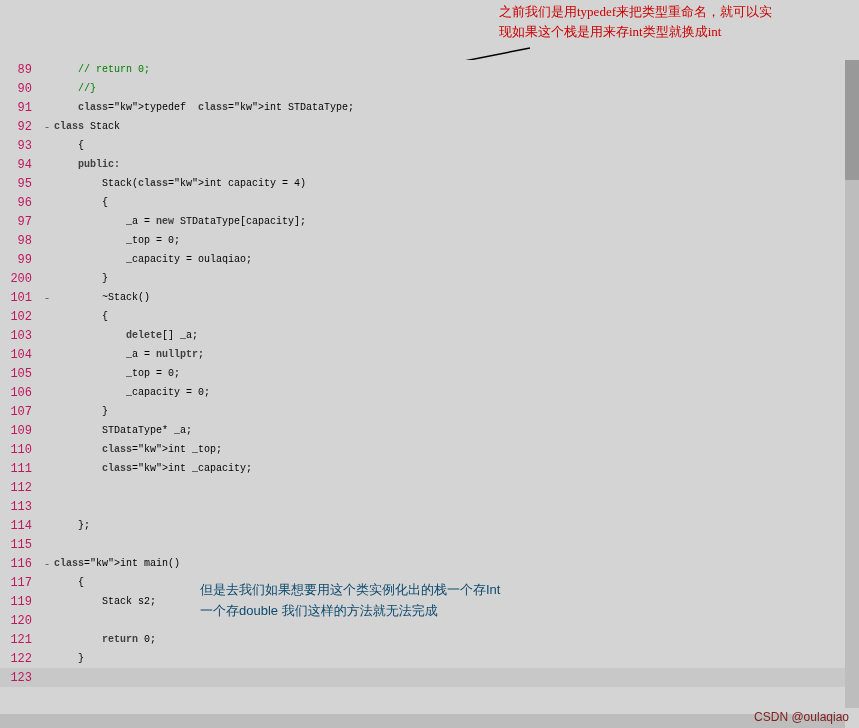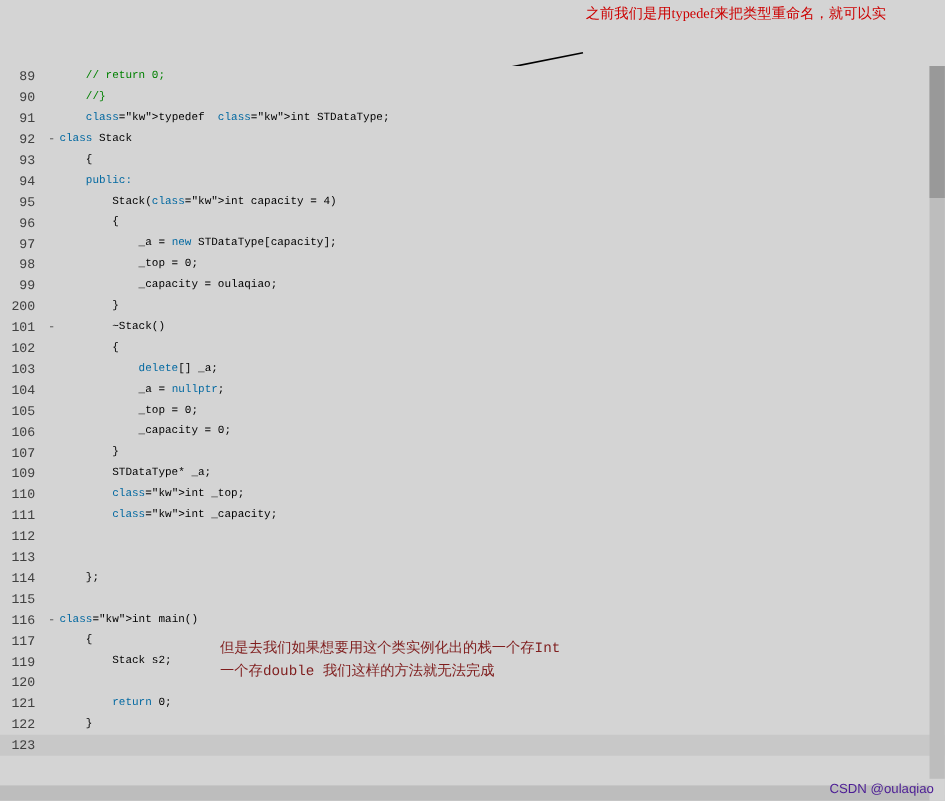--- a/index.html
+++ b/index.html
@@ -36,59 +36,58 @@
       display: flex;
       align-items: center;
       height: 19px;
       padding-left: 0;
     }
 
     .line-number {
       width: 40px;
       text-align: right;
       padding-right: 8px;
-      color: #404040;
+      color: #be185d;
       font-size: 12px;
       flex-shrink: 0;
       user-select: none;
     }
 
     .fold-indicator {
       width: 14px;
       text-align: center;
       color: #555;
       font-size: 11px;
       flex-shrink: 0;
     }
 
     .code-text {
       color: #000;
       white-space: pre;
       font-size: 10px;
     }
 
-    .kw { color: #0369a1; font-weight: normal; }
+    .kw { color: #404040; font-weight: bold; }
     .comment { color: #008000; }
 
     
     .annotation-area {
       position: absolute;
       top: 0;
       left: 0;
       right: 0;
       height: 60px;
       background: #d4d4d4;
     }
 
     .annotation-box {
       position: absolute;
       top: 2px;
       right: 20px;
       width: 340px;
-      text-align: center;
       font-size: 13px;
       color: #cc0000;
       font-family: 'SimSun', '宋体', serif;
       line-height: 1.5;
     }
 
     
     .arrow-line {
       position: absolute;
       top: 0;
@@ -98,34 +97,34 @@
       pointer-events: none;
     }
 
     
     .bottom-annotation {
       position: absolute;
       top: 580px;
       left: 200px;
       width: 480px;
       font-size: 13px;
-      color: #7f1d1d;
-      font-family: Liberation Mono, monospace;
+      color: #0c4a6e;
+      font-family: Liberation Sans, sans-serif;
       line-height: 1.6;
     }
 
     
 
     
     .watermark {
       position: absolute;
       bottom: 4px;
       right: 10px;
       font-size: 12px;
-      color: #4c1d95;
+      color: #7f1d1d;
       font-family: Arial, sans-serif;
     }
 
     
     .line-current {
       background: #c8c8c8;
     }
 
     .scrollbar-v {
       position: absolute;
@@ -154,20 +153,21 @@
     }
   </style>
 </head>
 <body>
 
 <div class="code-container">
 
   <div class="annotation-area">
     <div class="annotation-box">
       <span>之前我们是用typedef来把类型重命名，就可以实</span><br>
+      <span>现如果这个栈是用来存int类型就换成int</span>
     </div>
   </div>
 
   <svg class="arrow-line" xmlns="http://www.w3.org/2000/svg">
 
     <line x1="530" y1="48" x2="190" y2="115" stroke="#000" stroke-width="1.5"></line>
     <polygon points="185,118 196,108 196,122" fill="#000"></polygon>
 
     <line x1="300" y1="598" x2="210" y2="616" stroke="#000" stroke-width="1.5"></line>
   </svg>

